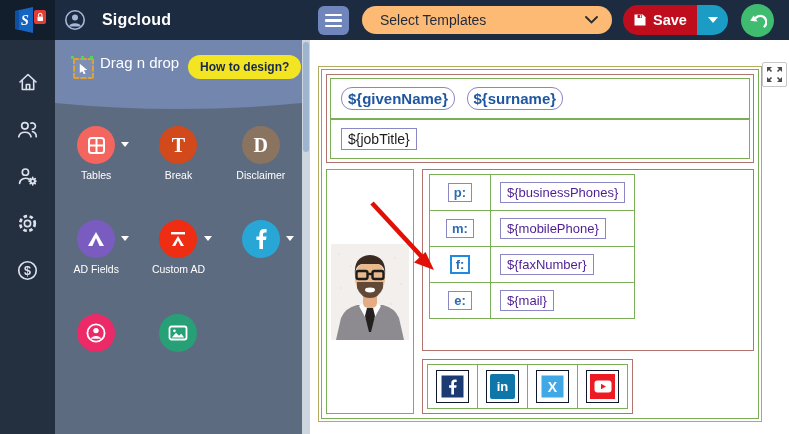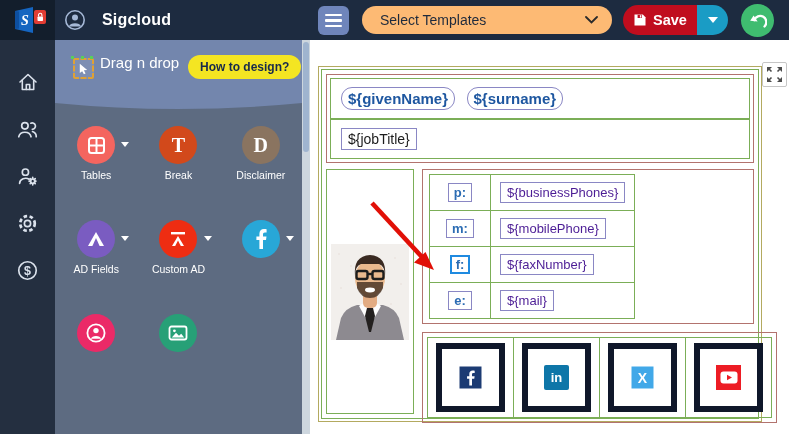--- a/index.html
+++ b/index.html
@@ -68,21 +68,21 @@
   .contact-red{flex:1;padding:4px 6px;}
   table.ctable{border-collapse:collapse;}
   table.ctable td{border:1px solid #7bae57;padding:7px 9px;}
   td.lab{width:42px;text-align:center;}
   .lab-box{display:inline-block;border:1px solid #8a87c4;padding:1px 5px;font-weight:700;color:#2b6cb3;font-size:13px;cursor:pointer;}
   .lab-box.selected{border:2px solid #1f8ae0;padding:0 4px;}
   .val-box{display:inline-block;border:1px solid #8a87c4;padding:2px 6px;color:#4c1d95;font-size:13px;cursor:pointer;}
   .social-red{width:fit-content;padding:4px;}
   table.stable{border-collapse:collapse;}
   table.stable td{border:1px solid #7bae57;padding:5px 8px;}
-  .sbox{display:inline-block;border:6px solid #0f172a;padding:16px;line-height:0;cursor:pointer;}
+  .sbox{display:inline-block;border:1px solid #0f172a;padding:3px;line-height:0;cursor:pointer;}
   .sicon{width:25px;height:25px;display:flex;align-items:center;justify-content:center;color:#fff;font-weight:700;}
   .arrow-overlay{position:absolute;left:0;top:0;width:479px;height:394px;pointer-events:none;}
 </style>
 </head>
 <body>
 
 <div class="topbar">
   <div class="logo-block">
     <svg class="logo" viewBox="0 0 36 30">
       <polygon points="3,6 21,2 21,28 3,24" fill="#1565c0"></polygon>

